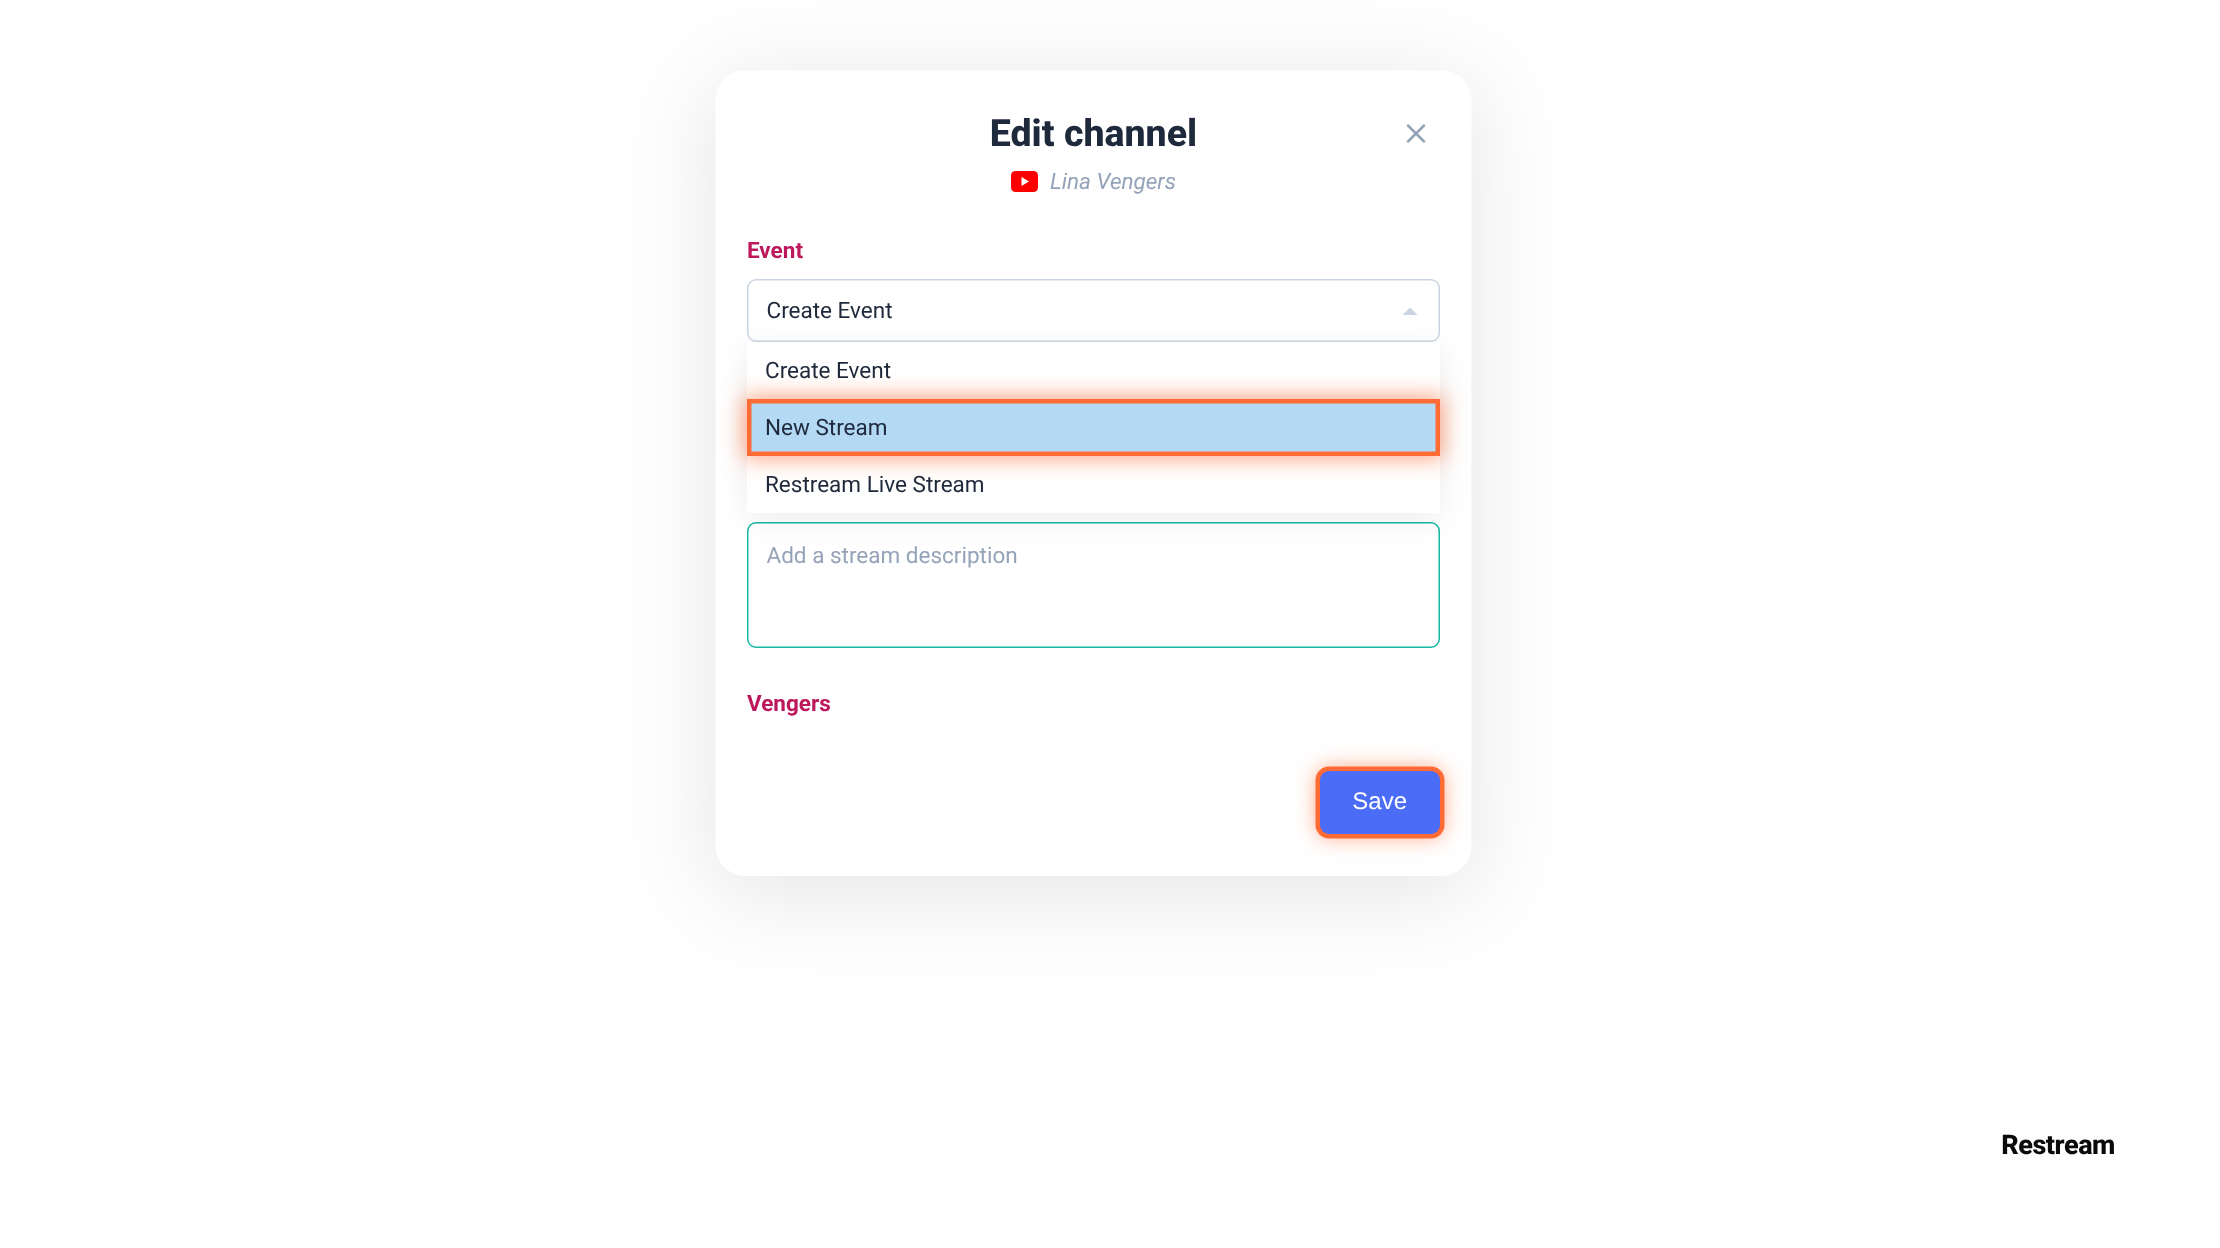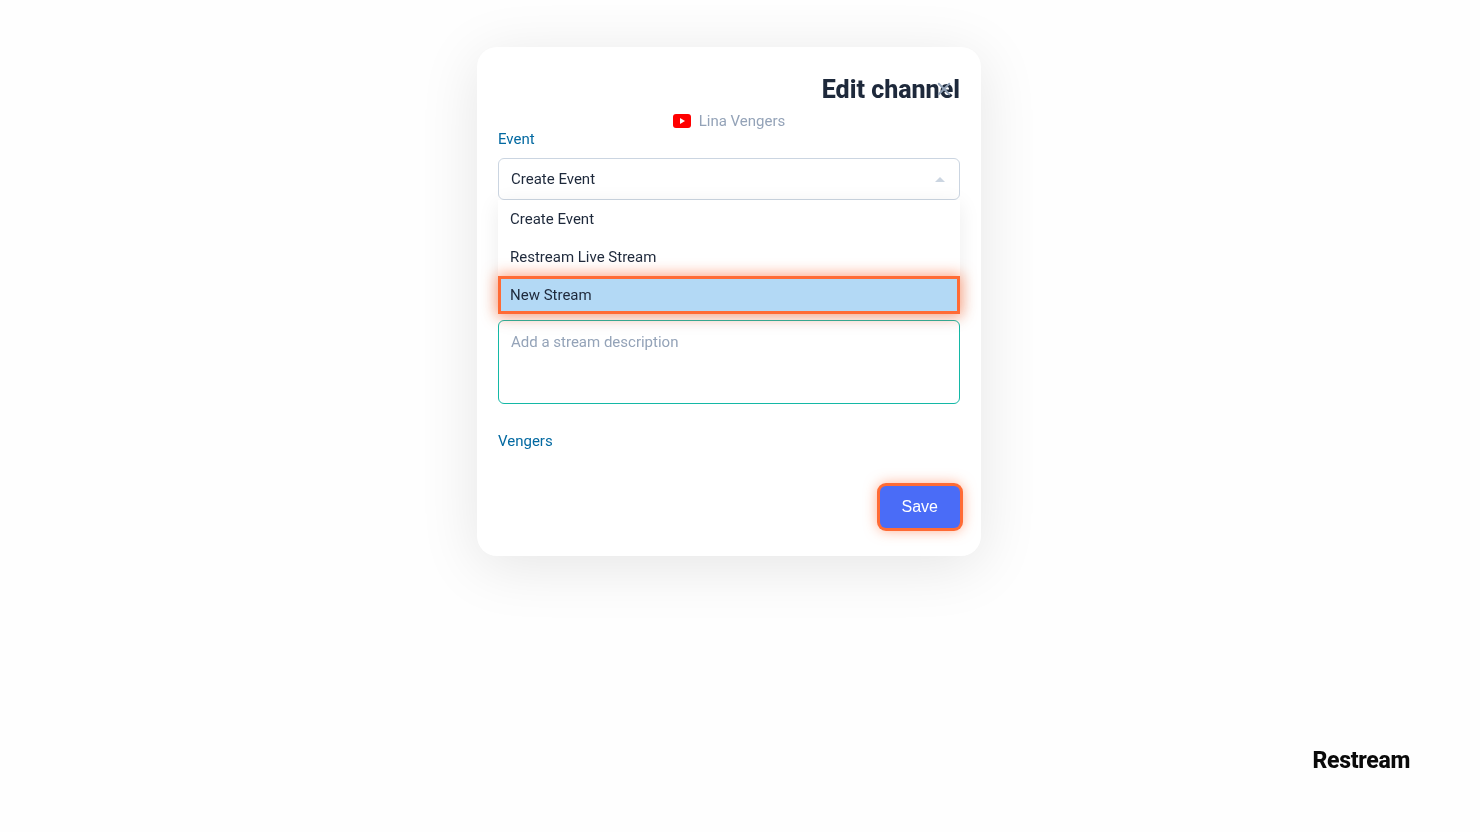--- a/index.html
+++ b/index.html
@@ -18,22 +18,23 @@
       position: absolute;
       left: 477px;
       top: 47px;
       width: 504px;
       background: #fff;
       border-radius: 20px;
       box-shadow: 0 10px 60px rgba(0,0,0,0.1);
       padding: 28px 21px 28px 21px;
     }
     .modal-header {
-      text-align: right;
-      position: relative;
+      text-align: center;
+      position: relative;
+      margin-bottom: 28px;
     }
     .modal-title {
       font-size: 25px;
       font-weight: 800;
       color: #1e293b;
     }
     .close-btn {
       position: absolute;
       right: 4px;
       top: 2px;
@@ -68,29 +69,31 @@
     .youtube-icon::before {
       content: '';
       border-left: 5px solid #fff;
       border-top: 3px solid transparent;
       border-bottom: 3px solid transparent;
       margin-left: 1px;
     }
     .channel-name {
       color: #94a3b8;
       font-size: 15px;
+      font-style: italic;
     }
     .form-group {
       margin-bottom: 24px;
     }
     .form-label {
       display: block;
-      color: #0369a1;
+      color: #be185d;
       font-size: 15px;
       margin-bottom: 10px;
+      font-weight: bold;
     }
     .select-box {
       position: relative;
       width: 100%;
       height: 42px;
       border: 1px solid #cbd5e1;
       border-radius: 6px;
       background: #fff;
       display: flex;
       align-items: center;
@@ -167,21 +170,21 @@
       font-size: 16px;
       font-weight: 500;
       border-radius: 6px;
       cursor: pointer;
       box-shadow: 0 0 0 3px #ff6b35, 0 0 14px 2px rgba(255,107,53,0.6);
     }
     .brand {
       position: absolute;
       right: 70px;
       bottom: 58px;
-      font-size: 23px;
+      font-size: 18px;
       font-weight: 800;
       color: #0a0a0a;
       letter-spacing: -0.3px;
     }
   </style>
 </head>
 <body>
 
 <div class="modal">
   <div class="modal-header">
@@ -199,22 +202,22 @@
   </div>
 
   <div class="form-group event-group">
     <label class="form-label">Event</label>
     <div class="select-box">
       <span class="select-value">Create Event</span>
       <span class="select-arrow arrow-up"></span>
     </div>
     <div class="dropdown">
       <div class="dropdown-item">Create Event</div>
+      <div class="dropdown-item highlighted">New Stream</div>
       <div class="dropdown-item">Restream Live Stream</div>
-      <div class="dropdown-item highlighted">New Stream</div>
     </div>
   </div>
 
   <div class="form-group">
     <textarea class="textarea-box" placeholder="Add a stream description" style=""></textarea>
   </div>
 
   <div class="form-group">
     <label class="form-label">Vengers</label>
   </div>

